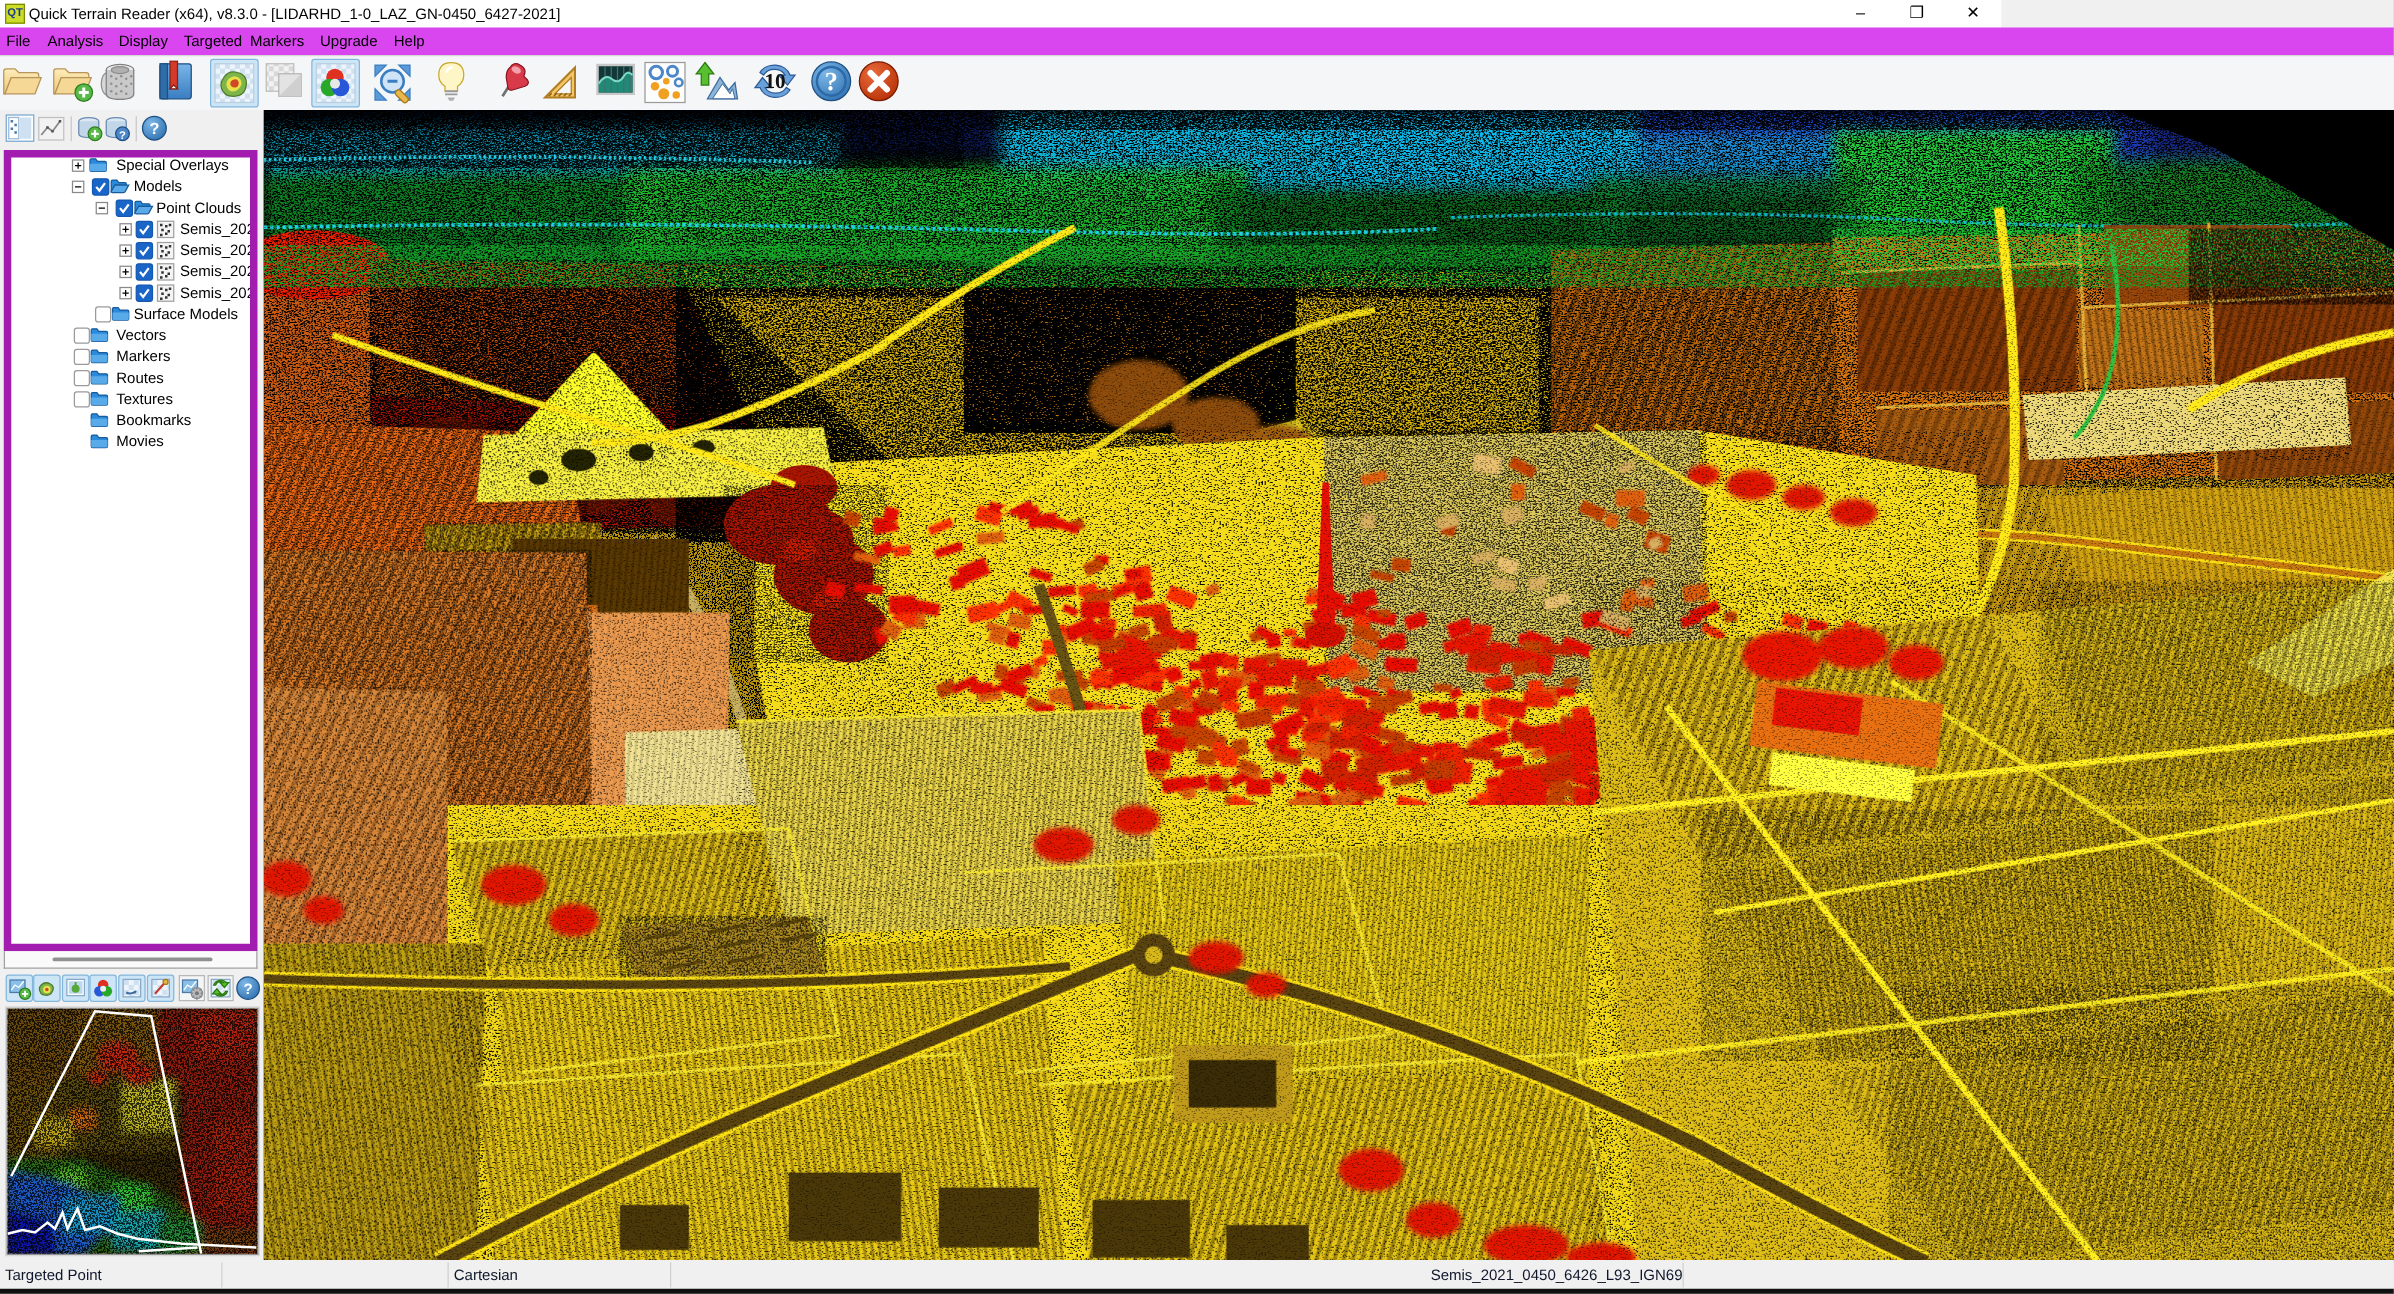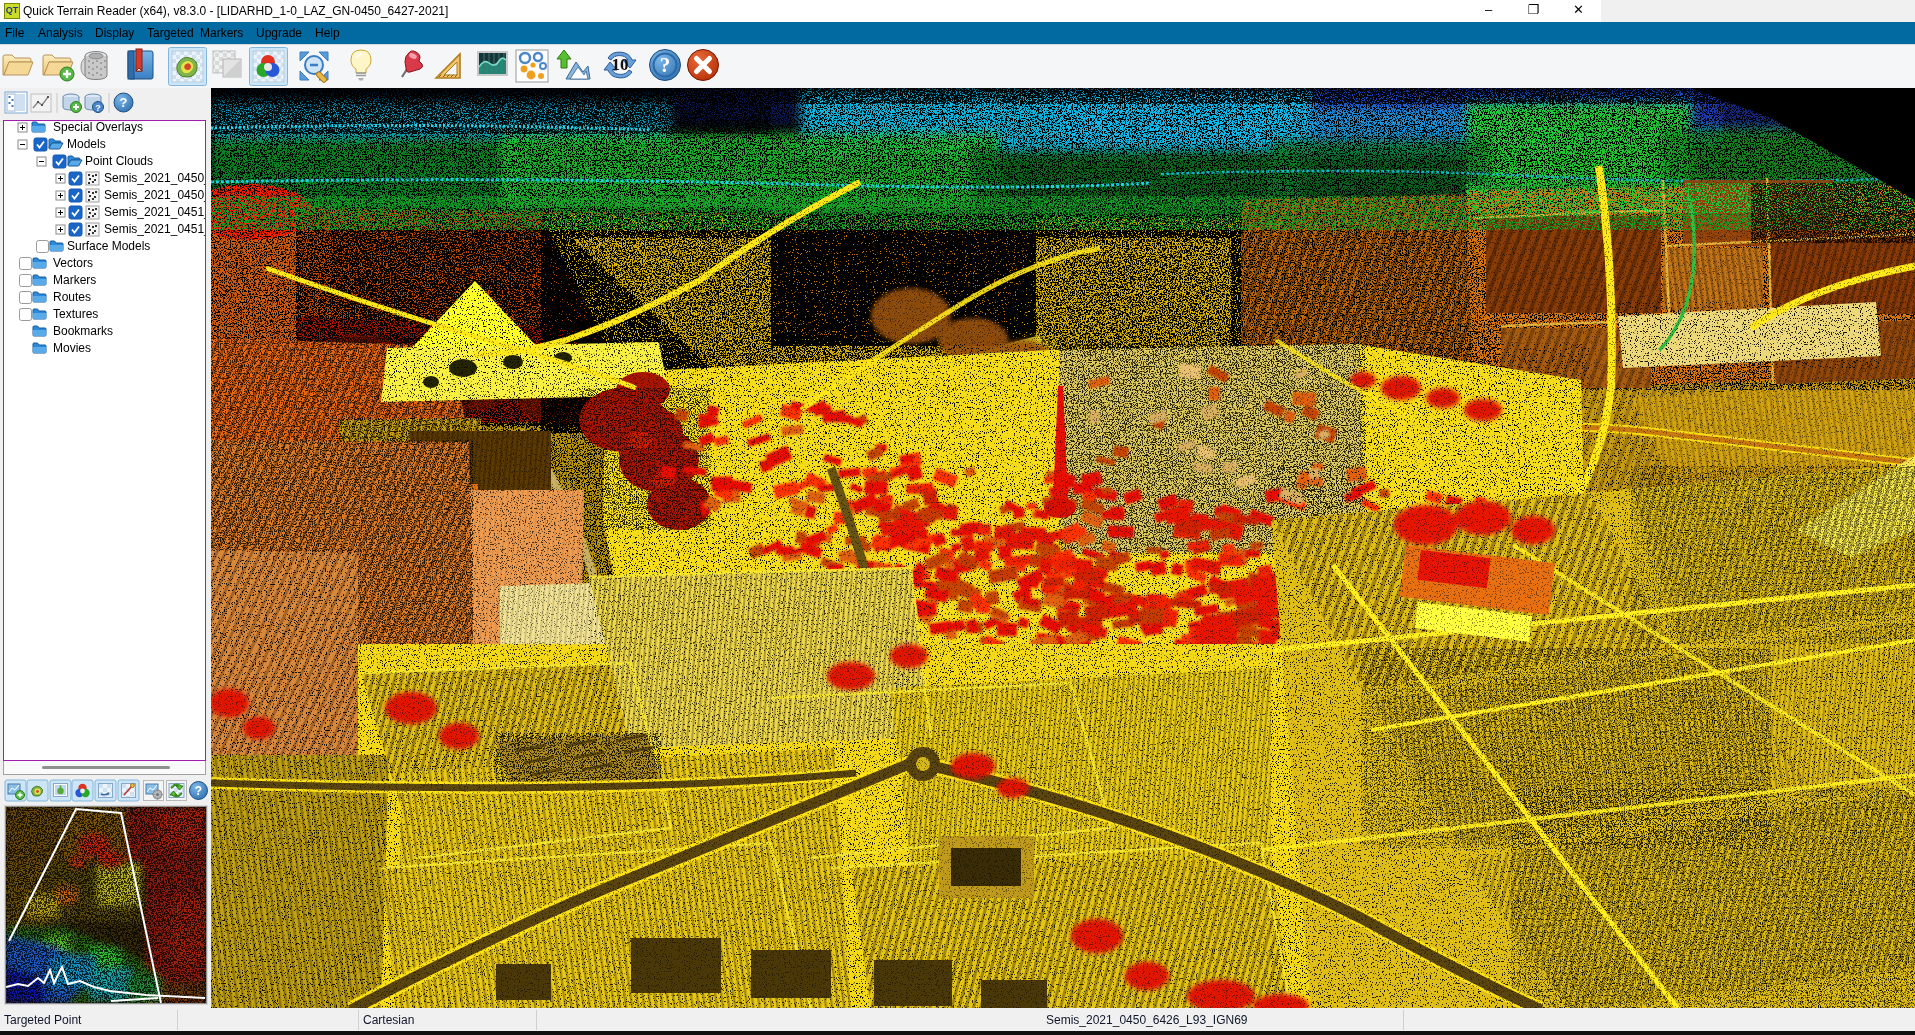--- a/index.html
+++ b/index.html
@@ -1,24 +1,24 @@
 <!DOCTYPE html>
 <html><head>
 <meta charset="utf-8">
 <style>
 html,body{margin:0;padding:0;width:1915px;height:1035px;overflow:hidden;background:#f0f0f0;font-family:"Liberation Sans",sans-serif;}
 #titlebar{position:absolute;left:0;top:0;width:1601px;height:22px;background:#ffffff;}
 #titlebar .ticon{position:absolute;left:4px;top:3px;width:16px;height:16px;background:#cddc29;border:1px solid #7a8a00;box-sizing:border-box;font-weight:bold;font-size:9px;color:#1a3a8a;text-align:center;line-height:13px;}
 #titlebar .ttext{position:absolute;left:30px;top:4px;font-size:12px;color:#000;}
 .winbtn{position:absolute;top:0;width:45px;height:22px;color:#000;font-size:13px;text-align:center;line-height:20px;}
-#menubar{position:absolute;left:0;top:22px;width:1915px;height:23px;background:#0369a1;border-bottom:1px solid #d7d7d7;box-sizing:border-box;}
+#menubar{position:absolute;left:0;top:22px;width:1915px;height:23px;background:#d946ef;border-bottom:1px solid #d7d7d7;box-sizing:border-box;}
 #menubar span{position:absolute;top:4px;font-size:12px;color:#000;}
 #toolbar{position:absolute;left:0;top:45px;width:1915px;height:43px;background:#f5f6f7;}
 #sidebar{position:absolute;left:0;top:88px;width:211px;height:922px;background:#f0f0f0;}
-#treepanel{position:absolute;left:3px;top:32px;width:203px;height:641px;background:#ffffff;border:1px solid #a21caf;box-sizing:border-box;overflow:hidden;}
+#treepanel{position:absolute;left:3px;top:32px;width:203px;height:641px;background:#ffffff;border:6px solid #a21caf;box-sizing:border-box;overflow:hidden;padding-left:35px;}
 #hscroll{position:absolute;left:3px;top:673px;width:203px;height:14px;background:#fafafa;border:1px solid #a0a0a0;border-top:none;box-sizing:border-box;}
 #hscroll .thumb{position:absolute;left:38px;top:5px;width:128px;height:3px;background:#909090;border-radius:2px;}
 #sbtools2{position:absolute;left:0;top:691px;width:211px;height:24px;}
 #minimap{position:absolute;left:5px;top:718px;width:200px;height:196px;border:1px solid #909090;outline:1px solid #d8d8d8;}
 #statusbar{position:absolute;left:0;top:1010px;width:1915px;height:21px;background:#f0f0f0;font-size:12px;color:#0f172a;}
 #statusbar .cell{position:absolute;top:0;height:20px;line-height:20px;padding-left:4px;border-right:1px solid #d0d0d0;box-sizing:border-box;}
 #bottomstrip{position:absolute;left:0;top:1031px;width:1915px;height:4px;background:#101010;}
 #viewport{position:absolute;left:211px;top:88px;width:1704px;height:920px;background:#000;overflow:hidden;}
 </style>
 </head>
@@ -1592,15 +1592,15 @@
         <ellipse cx="1070" cy="918" rx="28" ry="12"></ellipse>
 </g>
 <rect x="1540" y="95" width="164" height="60" fill="#000" filter="url(#spC)" opacity="0.8"></rect>
 <polygon points="1480,0 1704,0 1704,112 1560,30" fill="#000"></polygon>
 <rect width="1704" height="922" fill="#000" filter="url(#spA)" opacity="0.45"></rect>
 </svg></div>
 <div id="statusbar">
   <div class="cell" style="left:0;width:178px;">Targeted Point</div>
   <div class="cell" style="left:178px;width:181px;"></div>
   <div class="cell" style="left:359px;width:178px;">Cartesian</div>
-  <div class="cell" style="left:1042px;width:362px;">Semis_2021_0450_6426_L93_IGN69</div>
+  <div class="cell" style="left:985px;width:362px;text-align:right;">Semis_2021_0450_6426_L93_IGN69</div>
 </div>
 <div id="bottomstrip"></div>
 
 </body></html>

